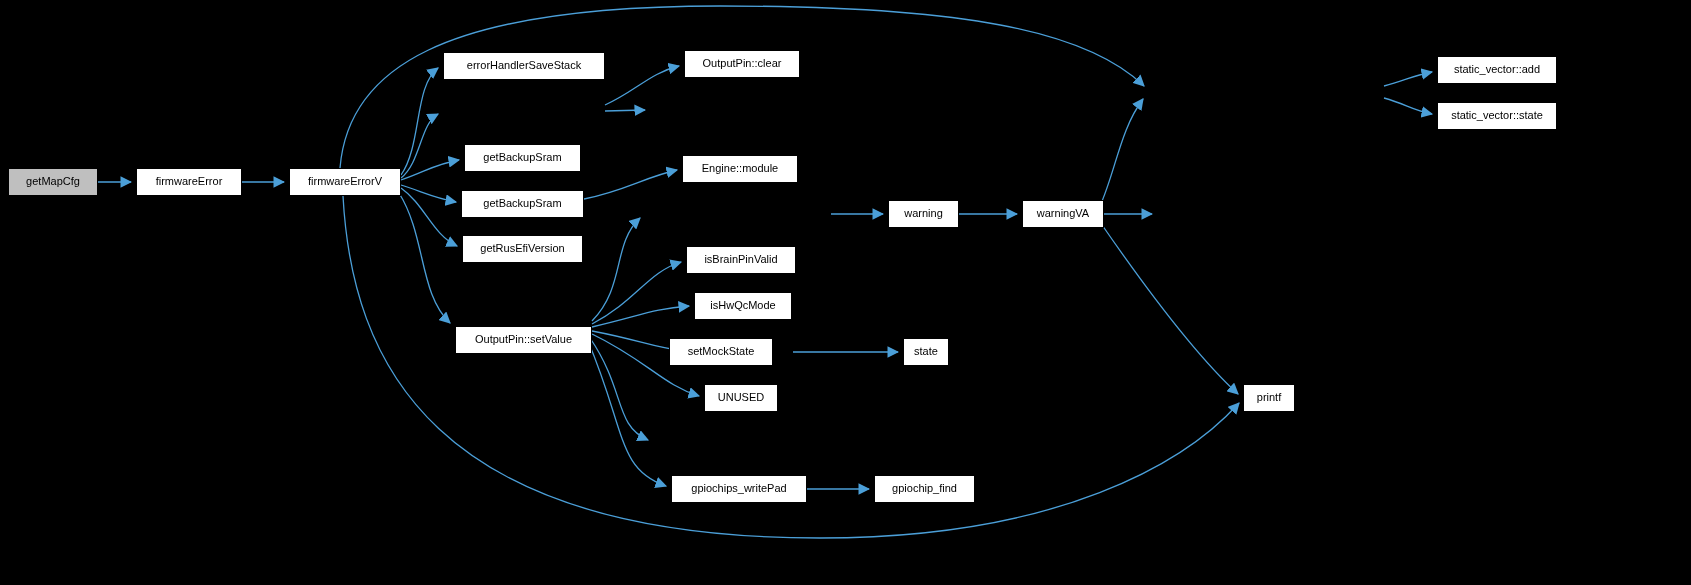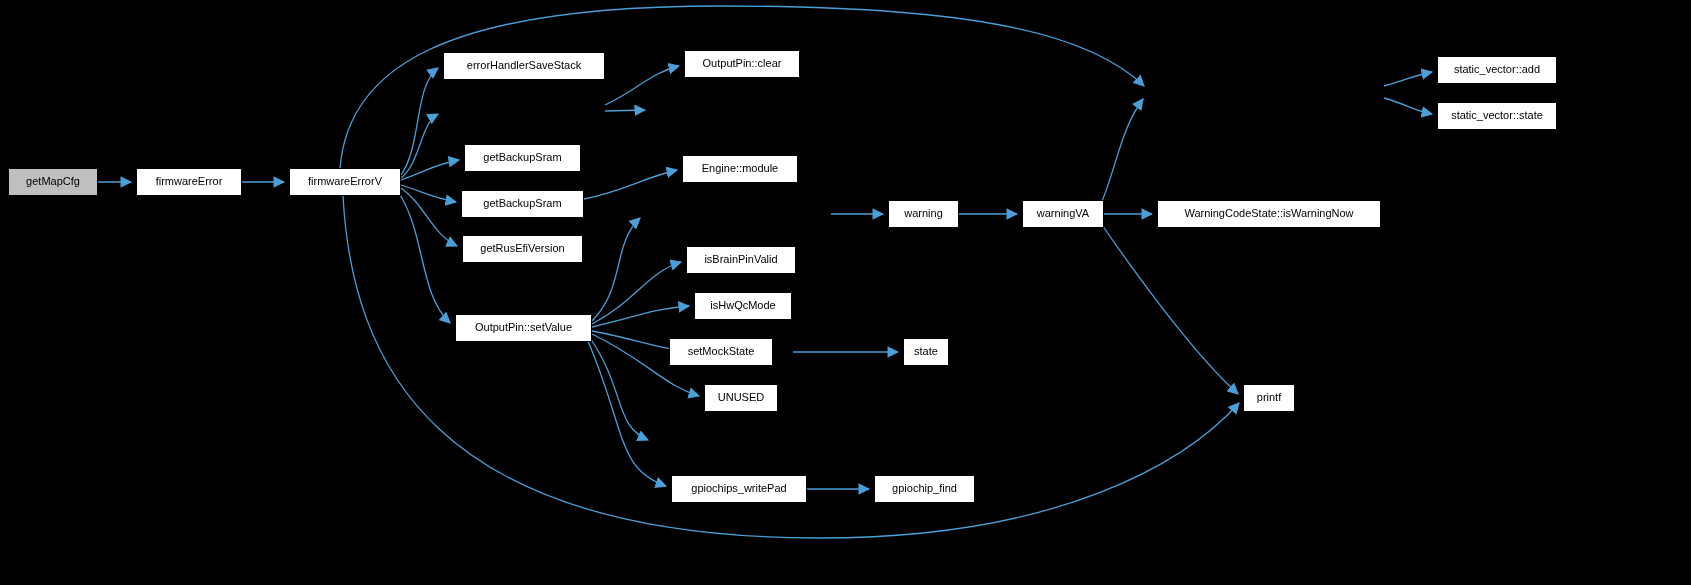--- a/index.html
+++ b/index.html
@@ -78,30 +78,29 @@
     <path marker-end="url(#arrowhead)" d="M1384,98 C1406,104 1412,110 1432,114"></path>
   </svg>
 
   <div class="node highlight" style="left:8px;top:168px;width:90px;height:28px">getMapCfg</div>
   <div class="node" style="left:136px;top:168px;width:106px;height:28px">firmwareError</div>
   <div class="node" style="left:289px;top:168px;width:112px;height:28px">firmwareErrorV</div>
   <div class="node" style="left:443px;top:52px;width:162px;height:28px">errorHandlerSaveStack</div>
   <div class="node" style="left:464px;top:144px;width:117px;height:28px">getBackupSram</div>
   <div class="node" style="left:461px;top:190px;width:123px;height:28px">getBackupSram</div>
   <div class="node" style="left:462px;top:235px;width:121px;height:28px">getRusEfiVersion</div>
-  <div class="node" style="left:455px;top:314px;width:137px;height:28px">OutputPin::setValue</div>
+  <div class="node" style="left:455px;top:326px;width:137px;height:28px">OutputPin::setValue</div>
   <div class="node" style="left:684px;top:50px;width:116px;height:28px">OutputPin::clear</div>
   <div class="node" style="left:682px;top:155px;width:116px;height:28px">Engine::module</div>
   <div class="node" style="left:686px;top:246px;width:110px;height:28px">isBrainPinValid</div>
   <div class="node" style="left:694px;top:292px;width:98px;height:28px">isHwQcMode</div>
   <div class="node" style="left:669px;top:338px;width:104px;height:28px">setMockState</div>
   <div class="node" style="left:704px;top:384px;width:74px;height:28px">UNUSED</div>
   <div class="node" style="left:671px;top:475px;width:136px;height:28px">gpiochips_writePad</div>
   <div class="node" style="left:888px;top:200px;width:71px;height:28px">warning</div>
   <div class="node" style="left:903px;top:338px;width:46px;height:28px">state</div>
   <div class="node" style="left:874px;top:475px;width:101px;height:28px">gpiochip_find</div>
   <div class="node" style="left:1022px;top:200px;width:82px;height:28px">warningVA</div>
-  <div class="node" style="left:1157px;top:200px;width:224px;height:28px">WarningCodeState::isWarningNow</div>
   <div class="node" style="left:1243px;top:384px;width:52px;height:28px">printf</div>
   <div class="node" style="left:1437px;top:56px;width:120px;height:28px">static_vector::add</div>
   <div class="node" style="left:1437px;top:102px;width:120px;height:28px">static_vector::state</div>
 
 </div>
 
 </body></html>

